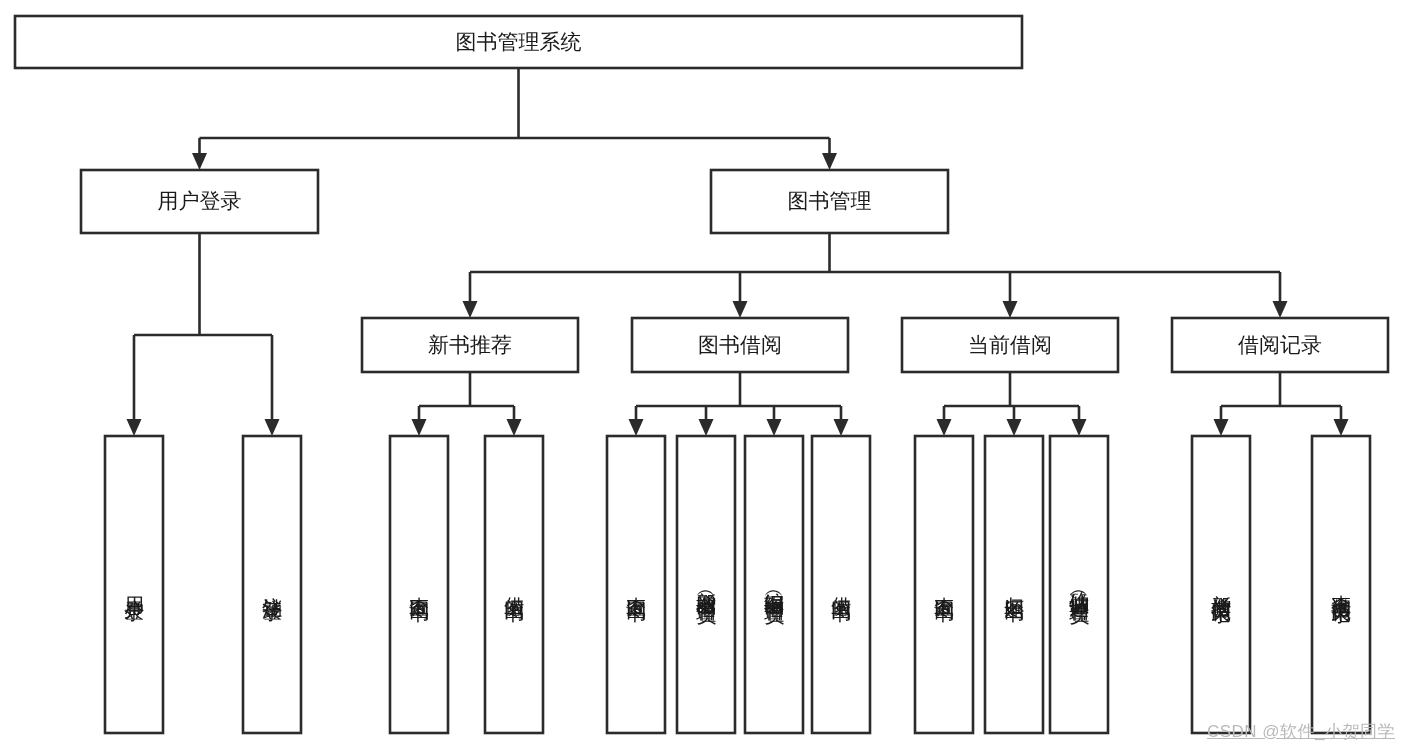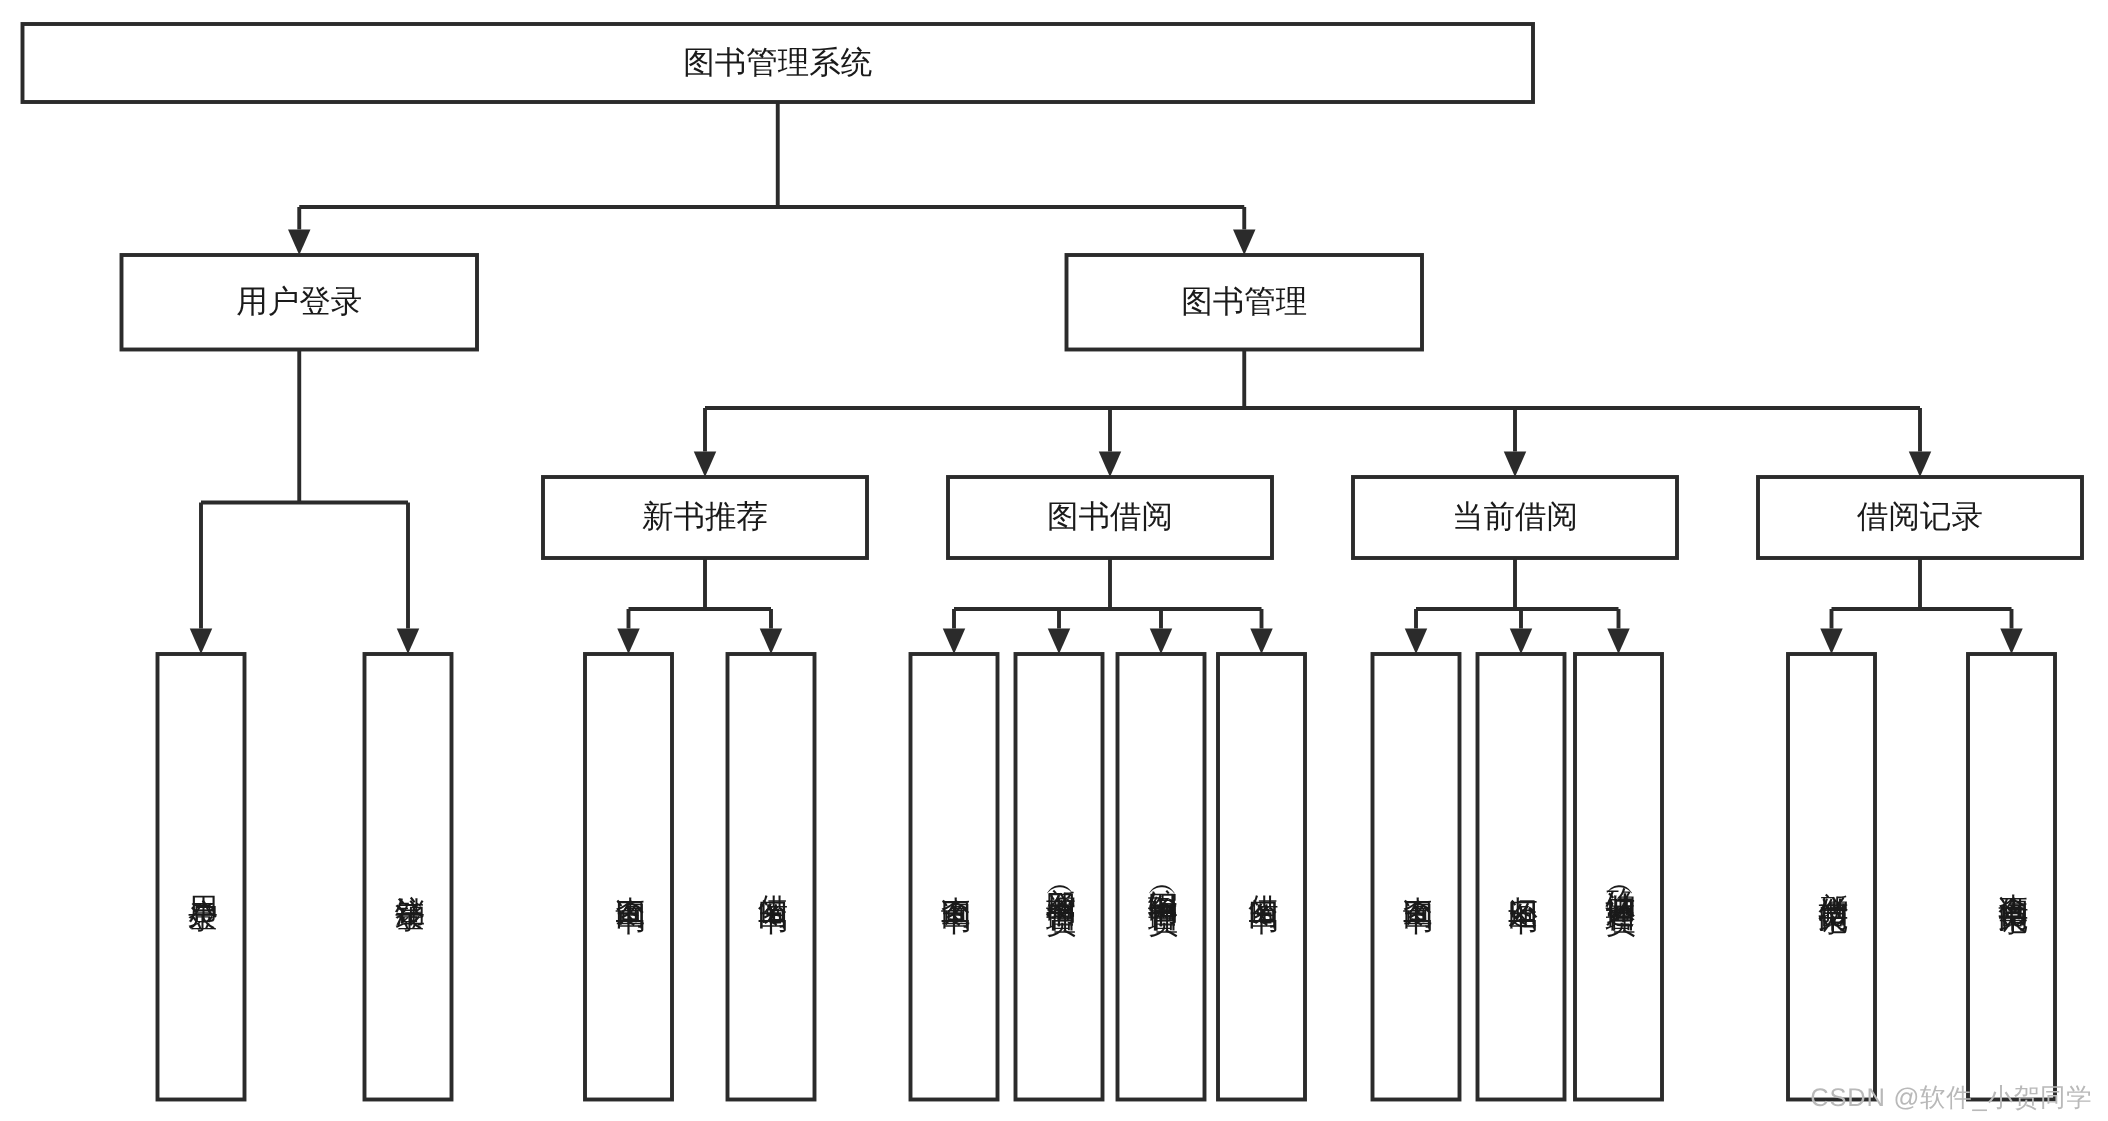--- a/index.html
+++ b/index.html
@@ -66,20 +66,21 @@
   }
   .watermark {
     position: absolute;
     right: 10px;
     bottom: 4px;
     font-family: "Liberation Sans", "DejaVu Sans", sans-serif;
     font-size: 17px;
     color: #b9b9b9;
     letter-spacing: 0.5px;
     user-select: none;
+    text-decoration: underline;
   }
 </style>
 </head>
 <body>
 
 <div id="diagram-root">
 
   <svg class="diagram-canvas" viewBox="0 0 1405 747">
     <g id="edges-layer">
         <line x1="518.5" y1="68" x2="518.5" y2="138" class="edge-line"></line>

